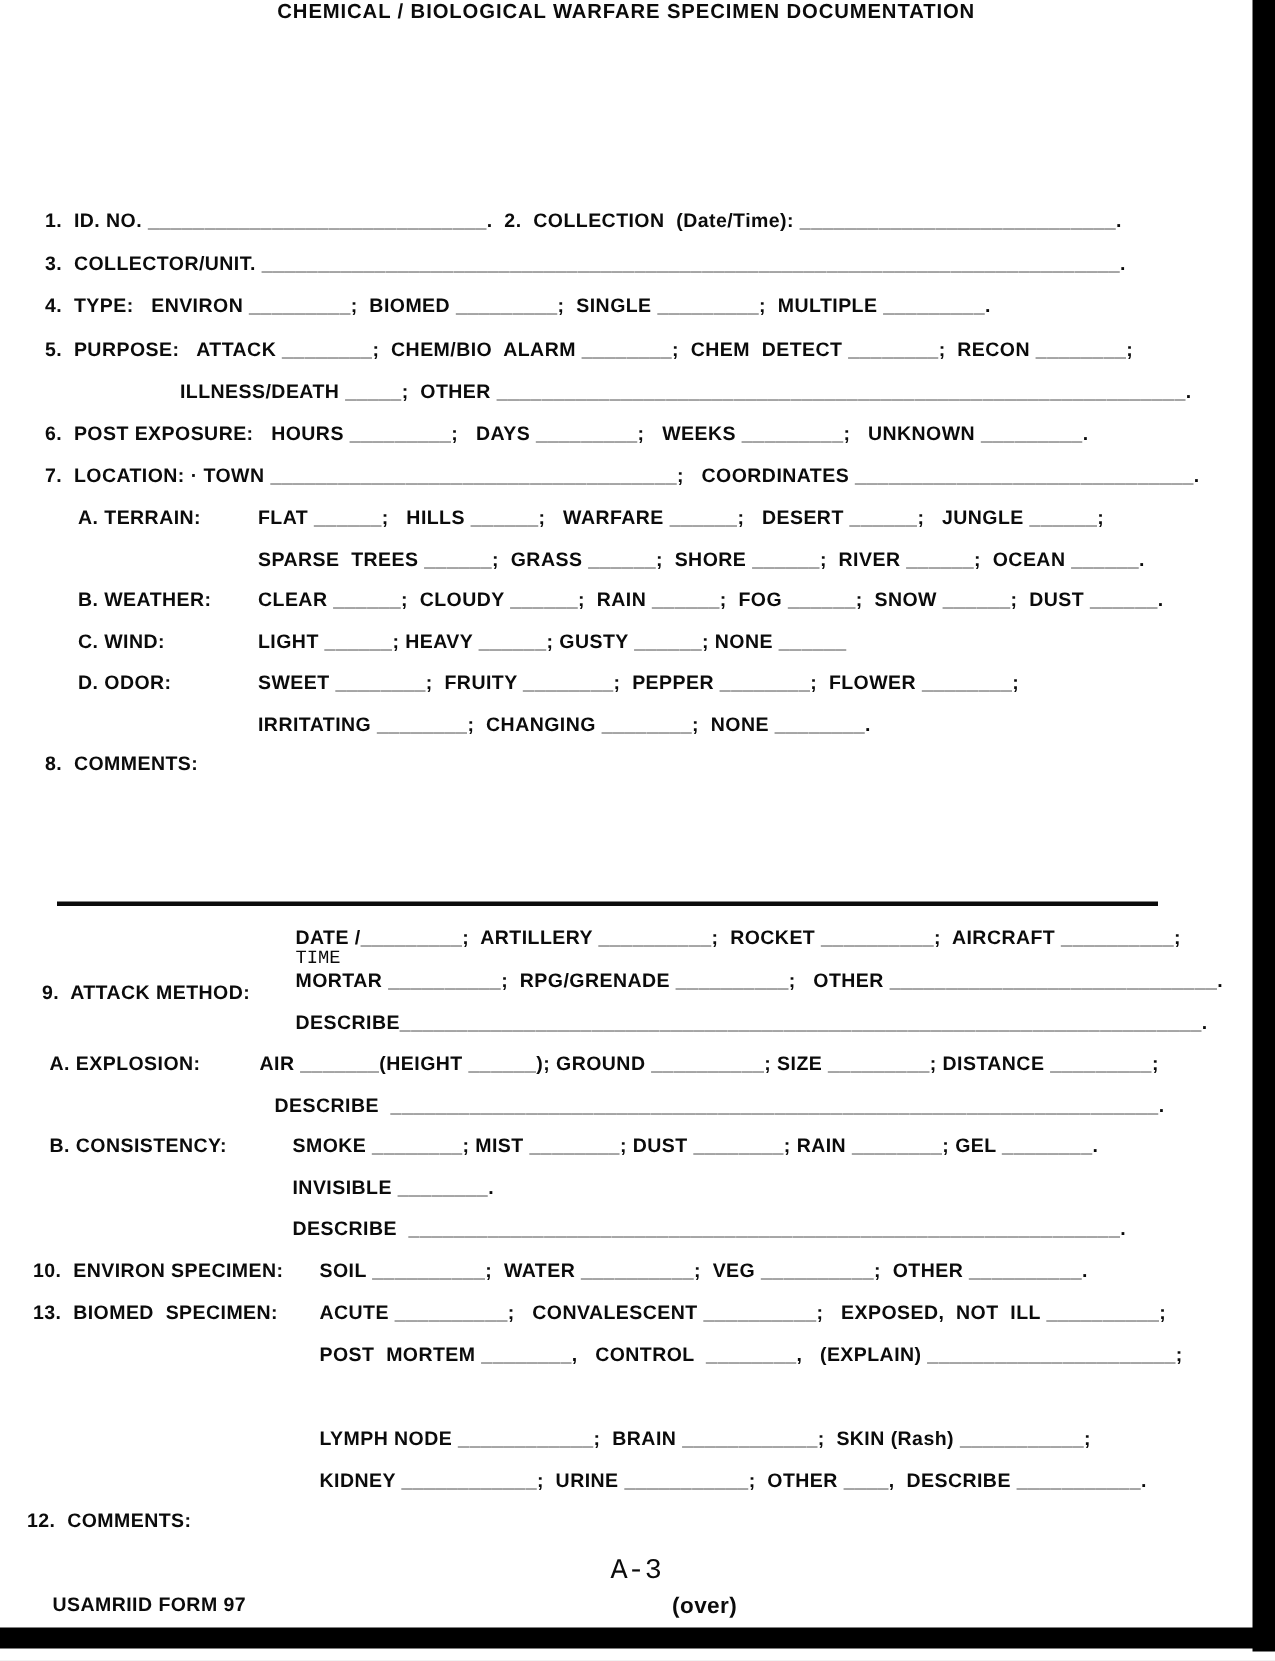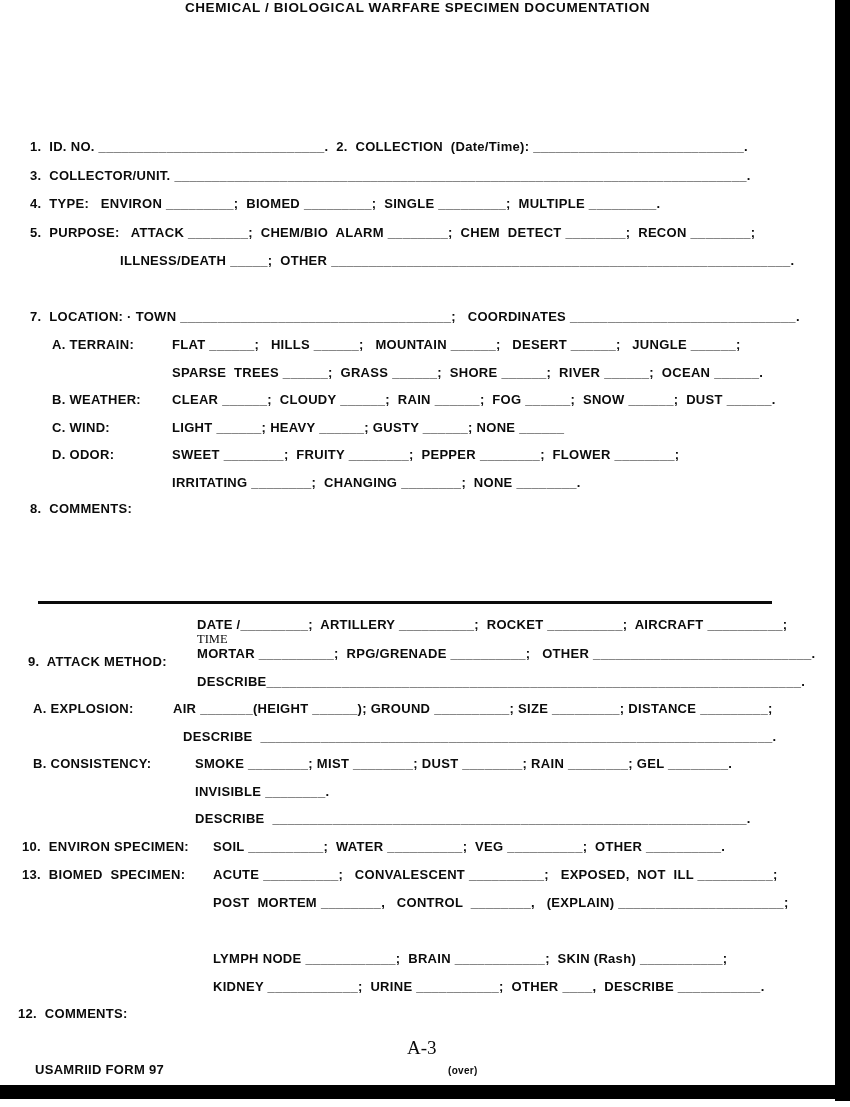--- a/index.html
+++ b/index.html
@@ -22,53 +22,54 @@
   .title{
     position:absolute;
     left:0; top:91; width:835px;
     text-align:center;
     font-weight:700;
     font-size:13.5px;
     letter-spacing:0.6px;
     white-space:pre;
   }
   .mono{
-    font-family:Liberation Serif, serif;
+    font-family:Liberation Mono, monospace;
     font-weight:400;
     font-size:12.5px;
     letter-spacing:0;
   }
   .rule{
     position:absolute;
     background:#0b0b0b;
   }
   .scanbar{
     position:absolute;
     background:#000000;
   }
   .small{
-    font-size:10px;
+    font-size:15px;
   }
 </style>
 </head>
 <body>
 
 <div class="page">
 
   <div class="title">CHEMICAL / BIOLOGICAL WARFARE SPECIMEN DOCUMENTATION</div>
 
   <div class="ln" style="left:30px;top:139px">1.  ID. NO. ______________________________.  2.  COLLECTION  (Date/Time): ____________________________.</div>
   <div class="ln" style="left:30px;top:168px">3.  COLLECTOR/UNIT. ____________________________________________________________________________.</div>
   <div class="ln" style="left:30px;top:196px">4.  TYPE:   ENVIRON _________;  BIOMED _________;  SINGLE _________;  MULTIPLE _________.</div>
   <div class="ln" style="left:30px;top:225px">5.  PURPOSE:   ATTACK ________;  CHEM/BIO  ALARM ________;  CHEM  DETECT ________;  RECON ________;</div>
   <div class="ln" style="left:120px;top:253px">ILLNESS/DEATH _____;  OTHER _____________________________________________________________.</div>
+  <div class="ln" style="left:30px;top:281px">6.  POST EXPOSURE:   HOURS _________;   DAYS _________;   WEEKS _________;   UNKNOWN _________.</div>
   <div class="ln" style="left:30px;top:309px">7.  LOCATION: · TOWN ____________________________________;   COORDINATES ______________________________.</div>
 
   <div class="ln" style="left:52px;top:337px">A. TERRAIN:</div>
-  <div class="ln" style="left:172px;top:337px">FLAT ______;   HILLS ______;   MOUNTAIN ______;   DESERT ______;   JUNGLE ______;</div>
+  <div class="ln" style="left:172px;top:337px">FLAT ______;   HILLS ______;   WARFARE ______;   DESERT ______;   JUNGLE ______;</div>
   <div class="ln" style="left:172px;top:365px">SPARSE  TREES ______;  GRASS ______;  SHORE ______;  RIVER ______;  OCEAN ______.</div>
 
   <div class="ln" style="left:52px;top:392px">B. WEATHER:</div>
   <div class="ln" style="left:172px;top:392px">CLEAR ______;  CLOUDY ______;  RAIN ______;  FOG ______;  SNOW ______;  DUST ______.</div>
 
   <div class="ln" style="left:52px;top:420px">C. WIND:</div>
   <div class="ln" style="left:172px;top:420px">LIGHT ______; HEAVY ______; GUSTY ______; NONE ______</div>
 
   <div class="ln" style="left:52px;top:447px">D. ODOR:</div>
   <div class="ln" style="left:172px;top:447px">SWEET ________;  FRUITY ________;  PEPPER ________;  FLOWER ________;</div>

